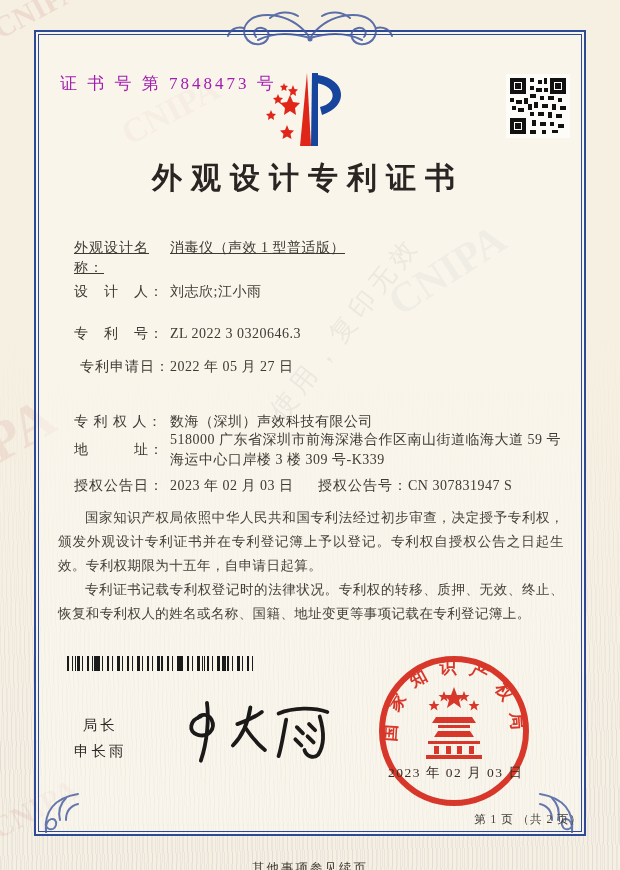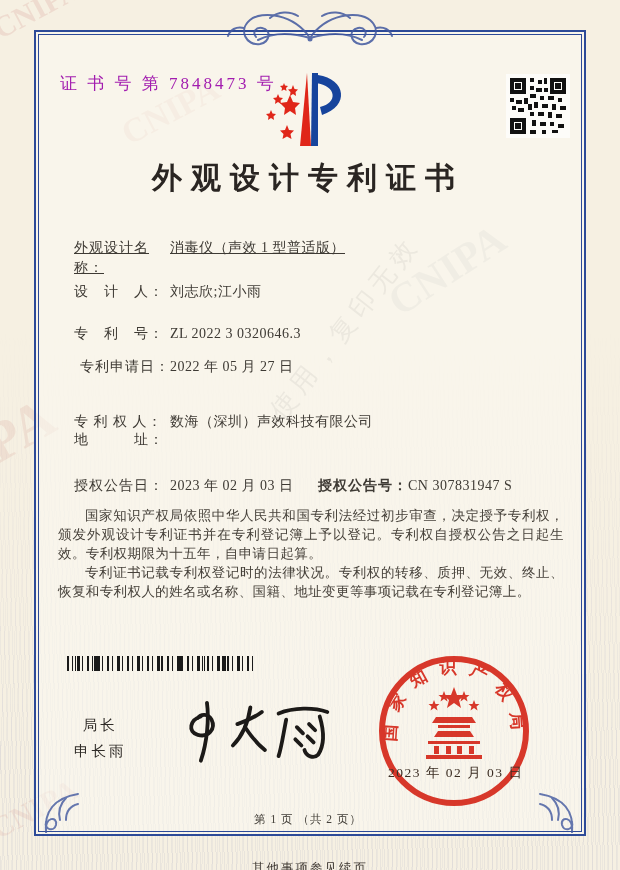--- a/index.html
+++ b/index.html
@@ -24,37 +24,37 @@
   .title{position:absolute;left:34px;width:548px;top:158px;text-align:center;font-size:30px;font-weight:bold;letter-spacing:9px;padding-left:0;box-sizing:border-box;color:#2a2522;}
 
   .logo{position:absolute;left:250px;top:66px;}
   .qr{position:absolute;left:506px;top:74px;background:#fdfcf9;padding:2px;}
 
   .field-row{position:absolute;left:74px;display:flex;font-size:14px;line-height:20px;color:#3e3a34;}
   .field-label{width:96px;flex:0 0 96px;white-space:pre-wrap;letter-spacing:1px;}
   .field-value{white-space:pre-wrap;max-width:400px;letter-spacing:.5px;}
   .grant-row{width:490px;position:relative;align-items:center;}
   .grant-2{position:absolute;left:244px;top:0;display:flex;}
-  .grant-2 .field-label{width:auto;flex:none;font-weight:bold;}
-
-  .body-text{position:absolute;left:58px;width:506px;top:506px;font-size:13.5px;line-height:19px;text-align:justify;color:#46413a;letter-spacing:.4px;}
+  .grant-2 .field-label{width:auto;flex:none;}
+
+  .body-text{position:absolute;left:58px;width:506px;top:506px;font-size:13.5px;line-height:24px;text-align:justify;color:#46413a;letter-spacing:.4px;}
   .body-text p{margin:0;text-indent:2em;}
 
   .barcode{position:absolute;left:67px;top:656px;width:190px;height:15px;
     background-image:
       repeating-linear-gradient(90deg,#1a1a1a 0 2px,transparent 2px 5px,#1a1a1a 5px 6px,transparent 6px 10px,#1a1a1a 10px 13px,transparent 13px 15px,#1a1a1a 15px 16px,transparent 16px 20px),
       repeating-linear-gradient(90deg,transparent 0 8px,#1a1a1a 8px 9px,transparent 9px 27px,#1a1a1a 27px 30px,transparent 30px 43px);}
 
   .director{position:absolute;left:74px;top:712px;font-size:14.5px;letter-spacing:3px;color:#2f2b27;line-height:26px;text-align:center;}
   .signature{position:absolute;left:178px;top:696px;}
 
   .seal{position:absolute;left:376px;top:653px;opacity:.92;}
   .seal-date{position:absolute;left:388px;top:764px;font-size:13.5px;letter-spacing:1.5px;color:#3a2c22;z-index:6;}
 
-  .page-footer{position:absolute;left:34px;width:548px;top:812px;text-align:center;font-size:11.5px;letter-spacing:1px;color:#44403a;}
+  .page-footer{position:absolute;left:34px;width:548px;top:812px;text-align:right;font-size:11.5px;letter-spacing:1px;color:#44403a;}
   .continuation{position:absolute;left:0;width:620px;top:844px;text-align:center;font-size:12.5px;letter-spacing:2px;color:#3c3630;margin-top:16px;}
 
   .ornament-top{position:absolute;left:214px;top:6px;}
   .ornament-bl{position:absolute;left:36px;top:790px;}
   .ornament-br{position:absolute;left:536px;top:790px;transform:scaleX(-1);}
 </style>
 </head>
 <body>
 
 <div id="page">
@@ -150,20 +150,21 @@
   <div class="field-row" style="top:357px;text-align:right;">
     <span class="field-label">专利申请日：</span>
     <span class="field-value">2022 年 05 月 27 日</span>
   </div>
   <div class="field-row" style="top:398px;margin-top:14px;">
     <span class="field-label">专 利 权 人：</span>
     <span class="field-value">数海（深圳）声效科技有限公司</span>
   </div>
   <div class="field-row" style="top:430px;align-items:center;">
     <span class="field-label">地　　　址：</span>
+    <span class="field-value" style="width:400px;">518000 广东省深圳市前海深港合作区南山街道临海大道 59 号海运中心口岸楼 3 楼 309 号-K339</span>
   </div>
   <div class="field-row grant-row" style="top:476px;">
     <span class="field-label">授权公告日：</span>
     <span class="field-value">2023 年 02 月 03 日</span>
     <span class="grant-2">
       <span class="field-label">授权公告号：</span>
       <span class="field-value">CN 307831947 S</span>
     </span>
   </div>
 

